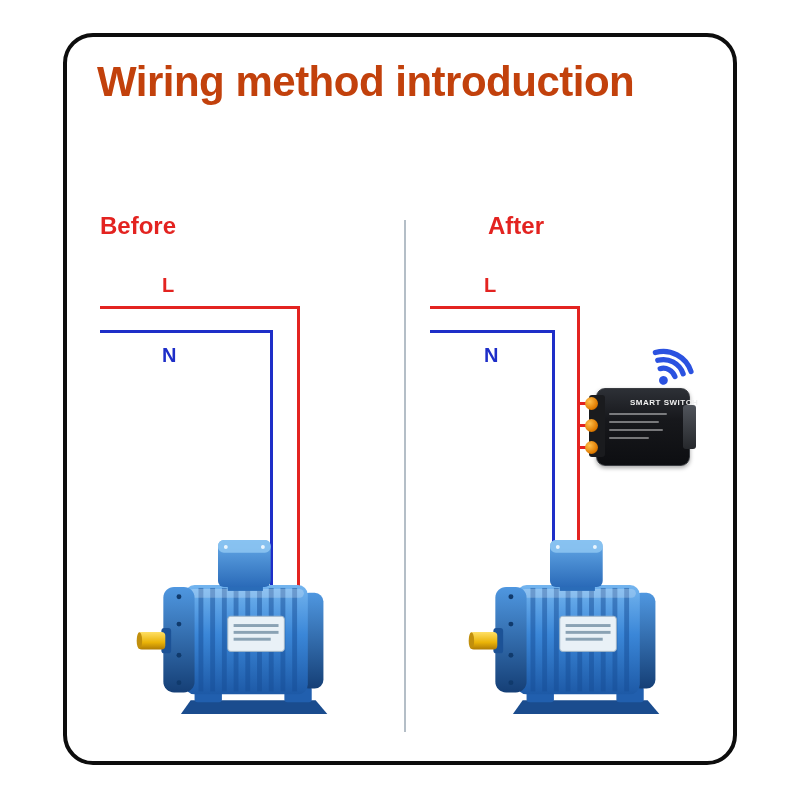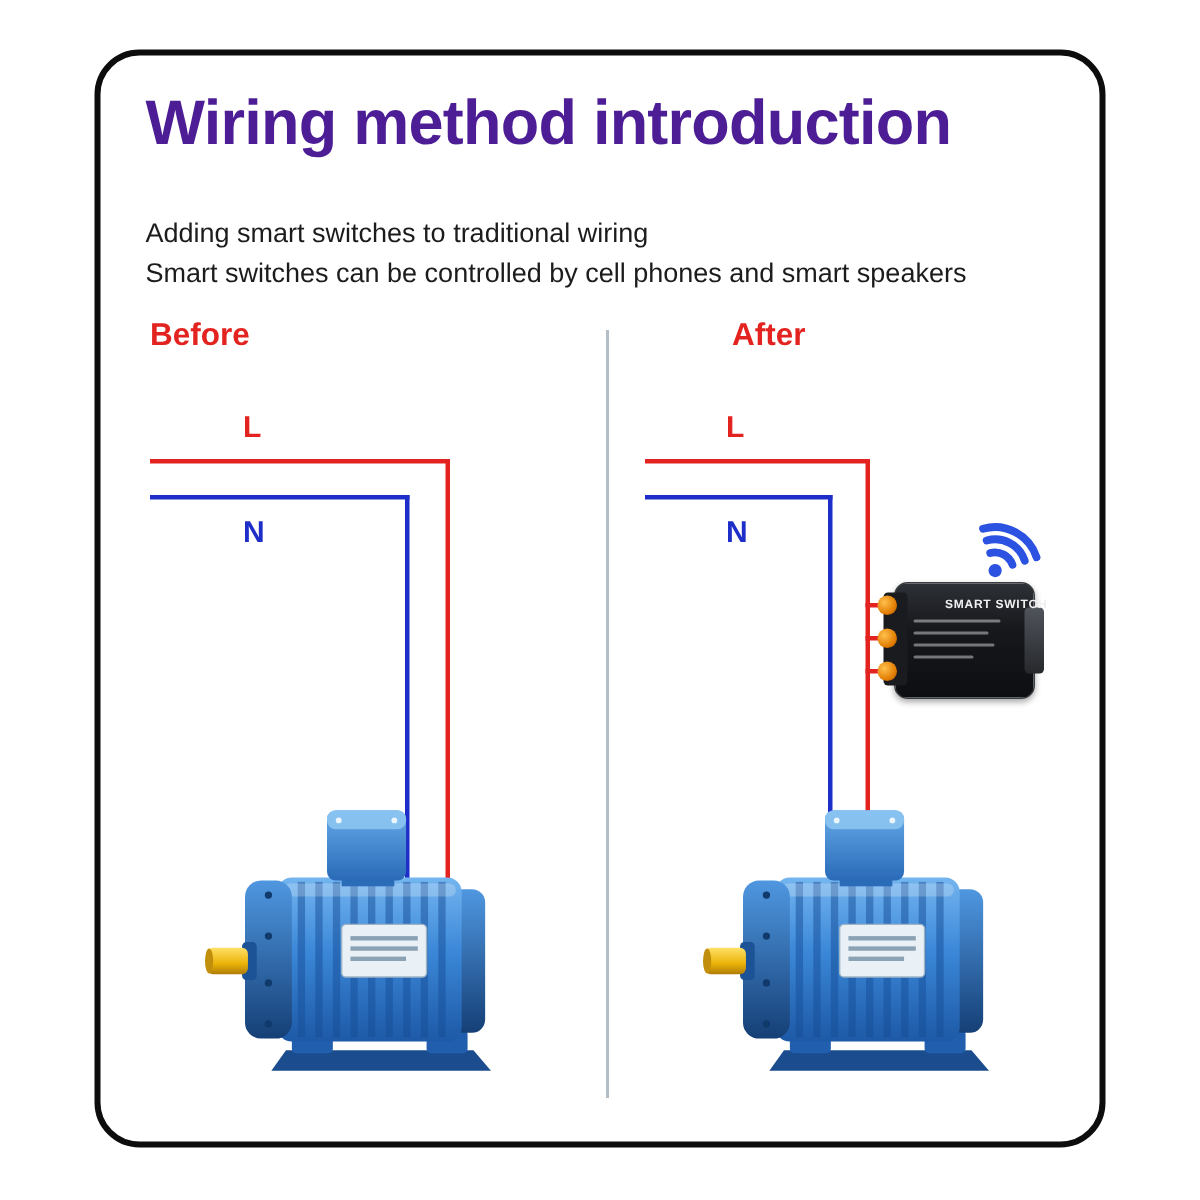--- a/index.html
+++ b/index.html
@@ -1,23 +1,23 @@
 <!DOCTYPE html>
 <html><head>
 <meta charset="utf-8">
 <style>
   html,body{margin:0;padding:0;background:#ffffff;}
   body{width:800px;height:800px;font-family:"Liberation Sans",sans-serif;}
   .page{position:relative;width:800px;height:800px;background:#fff;overflow:hidden;}
   .frame{position:absolute;left:63px;top:33px;width:674px;height:732px;
          border:4px solid #0d0d0d;border-radius:30px;box-sizing:border-box;}
   .title{position:absolute;left:97px;top:58px;font-size:42px;font-weight:700;
-         color:#4c1d95;letter-spacing:-0.5px;}
+         color:#c2410c;letter-spacing:-0.5px;}
   .subtitle{position:absolute;left:97px;top:142px;font-size:18px;color:#1c1c1c;line-height:27px;}
-  .section-label{position:absolute;font-size:21px;font-weight:700;color:#e32320;}
+  .section-label{position:absolute;font-size:24px;font-weight:700;color:#e32320;}
   .divider{position:absolute;left:404px;top:220px;width:2px;height:512px;background:#b4bec7;}
 
   .wire{position:absolute;}
   .wire.red{background:#e32320;}
   .wire.blue{background:#1e2ec8;}
   .wire-h{height:3px;}
   .wire-v{width:3px;}
   .lbl{position:absolute;font-size:20px;font-weight:700;}
   .lbl-l{color:#e32320;}
   .lbl-n{color:#1e2ec8;}
@@ -107,24 +107,20 @@
         <rect x="100" y="99" width="46" height="3" fill="#8aa2b4"></rect>
         <rect x="100" y="106" width="38" height="3" fill="#8aa2b4"></rect>
       </symbol>
     </defs>
   </svg>
 
   <div class="frame"></div>
 
   <div class="title">Wiring method introduction</div>
 
-  <div class="subtitle">
-    <div>Adding smart switches to traditional wiring</div>
-    <div>Smart switches can be controlled by cell phones and smart speakers</div>
-  </div>
 
   <div class="section-label" style="left:100px;top:212px;">Before</div>
   <div class="section-label" style="left:488px;top:212px;">After</div>
 
   <div class="divider"></div>
 
   <div class="wire wire-h red" style="left:100px;top:306px;width:200px;"></div>
   <div class="wire wire-v red" style="left:297px;top:306px;height:294px;"></div>
   <div class="wire wire-h blue" style="left:100px;top:330px;width:173px;"></div>
   <div class="wire wire-v blue" style="left:270px;top:330px;height:262px;"></div>

